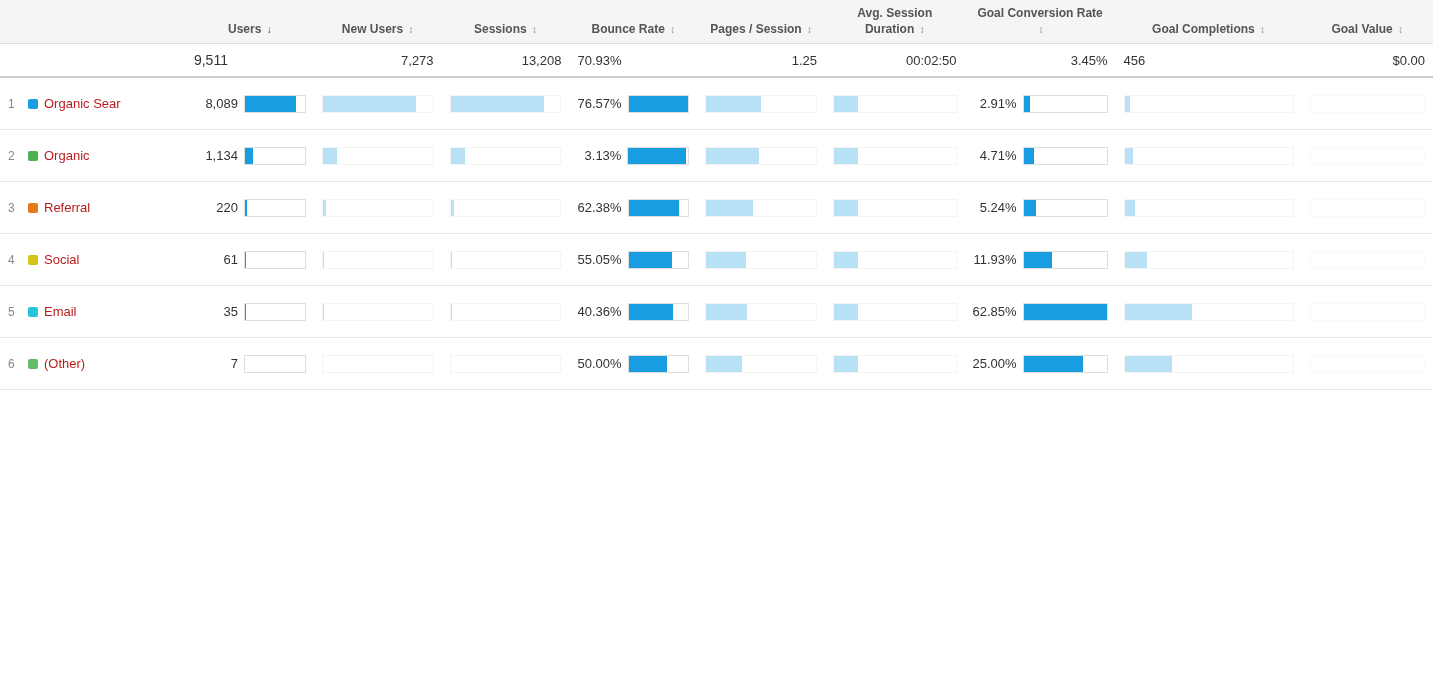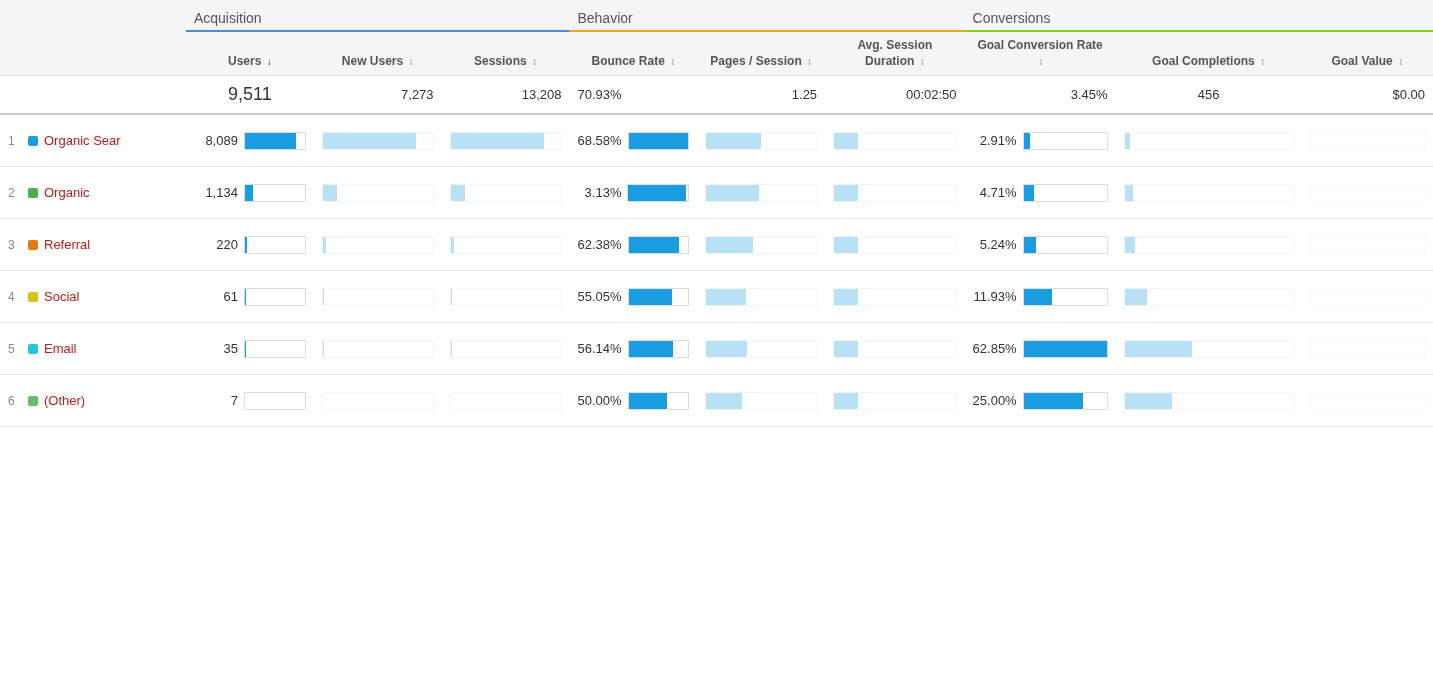--- a/index.html
+++ b/index.html
@@ -154,26 +154,20 @@
       <col class="col-sess">
       <col class="col-bounce">
       <col class="col-pages">
       <col class="col-avg">
       <col class="col-gcr">
       <col class="col-gc">
       <col class="col-gv">
     </colgroup>
     <thead>
 
-      <tr class="section-header">
-        <th style="background:#f5f5f5;"></th>
-        <th colspan="3" class="acq" style="text-align:left;">Acquisition</th>
-        <th colspan="3" class="beh" style="text-align:left;">Behavior</th>
-        <th colspan="3" class="conv" style="text-align:left;">Conversions</th>
-      </tr>
 
       <tr class="col-header">
         <th></th>
         <th class="sorted">
           <span>Users</span>
           <span class="sort-icon">↓</span>
         </th>
         <th>
           <span>New Users</span>
           <span class="sort-icon">↕</span>
@@ -205,28 +199,28 @@
         <th>
           <span>Goal Value</span>
           <span class="sort-icon">↕</span>
         </th>
       </tr>
     </thead>
     <tbody id="table-body">
 
       <tr class="total-row">
         <td class="name-cell" style="padding:8px;"></td>
-        <td style="text-align:center;padding:8px;font-size:18px;">9,511</td>
+        <td style="text-align:left;padding:8px;font-size:14px;">9,511</td>
         <td style="text-align:right;padding:8px;font-size:13px;">7,273</td>
         <td style="text-align:right;padding:8px;font-size:13px;">13,208</td>
         <td style="text-align:left;padding:8px;font-size:13px;">70.93%</td>
         <td style="text-align:right;padding:8px;font-size:13px;">1.25</td>
         <td style="text-align:right;padding:8px;font-size:13px;">00:02:50</td>
         <td style="text-align:right;padding:8px;font-size:13px;">3.45%</td>
-        <td style="text-align:center;padding:8px;font-size:13px;">456</td>
+        <td style="text-align:left;padding:8px;font-size:13px;">456</td>
         <td style="text-align:right;padding:8px;font-size:13px;">$0.00</td>
       </tr>
     <tr class="data-row">
           <td>
     <div class="name-cell-inner">
       <span class="row-num">1</span>
       <span class="channel-dot" style="background:#1a9de0;"></span>
       <a class="channel-link" href="#">Organic Sear</a>
     </div>
   </td>
@@ -247,21 +241,21 @@
   </td>
           <td>
     <div class="bar-cell-inner">
       <div class="bar-container" style="opacity:0.3;">
         <div class="bar-fill" style="width:85%;"></div>
       </div>
     </div>
   </td>
           <td>
     <div class="bar-cell-inner">
-      <span class="value-text">68.58%</span>
+      <span class="value-text">76.57%</span>
       <div class="bar-container">
         <div class="bar-fill" style="width:99%;"></div>
       </div>
     </div>
   </td>
           <td>
     <div class="bar-cell-inner">
       <div class="bar-container" style="opacity:0.3;">
         <div class="bar-fill" style="width:49.5%;"></div>
       </div>
@@ -547,21 +541,21 @@
   </td>
           <td>
     <div class="bar-cell-inner">
       <div class="bar-container" style="opacity:0.3;">
         <div class="bar-fill" style="width:1%;"></div>
       </div>
     </div>
   </td>
           <td>
     <div class="bar-cell-inner">
-      <span class="value-text">56.14%</span>
+      <span class="value-text">40.36%</span>
       <div class="bar-container">
         <div class="bar-fill" style="width:75%;"></div>
       </div>
     </div>
   </td>
           <td>
     <div class="bar-cell-inner">
       <div class="bar-container" style="opacity:0.3;">
         <div class="bar-fill" style="width:37.5%;"></div>
       </div>

